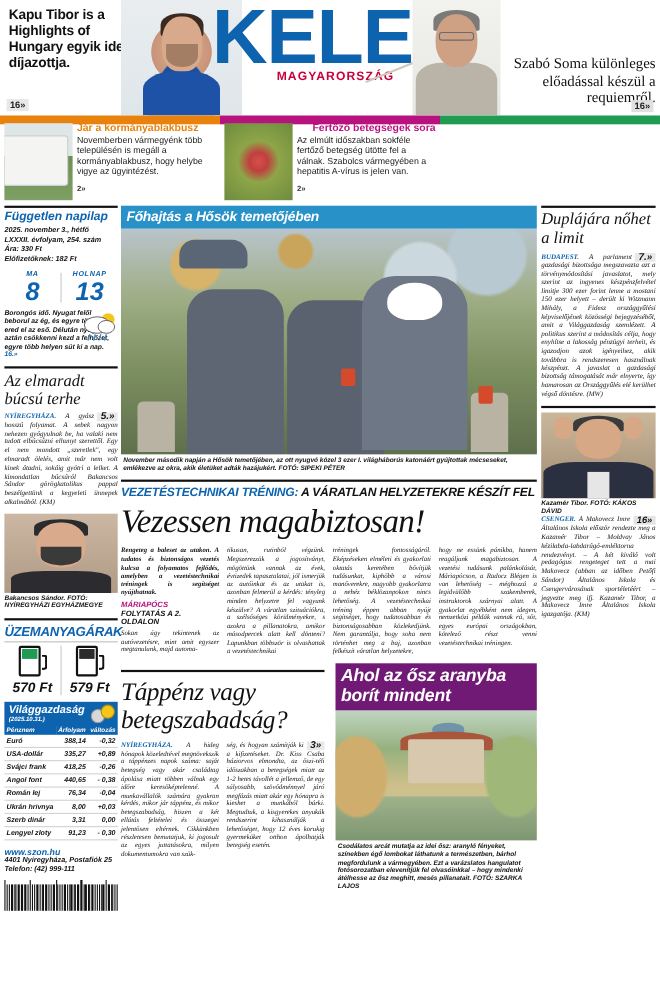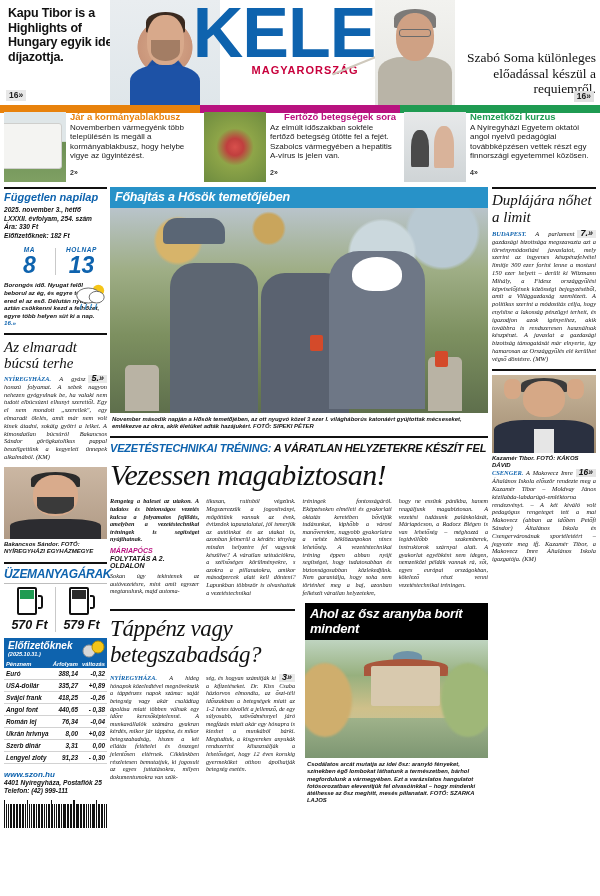--- a/index.html
+++ b/index.html
@@ -322,21 +322,21 @@
   .midsplit { display:flex; gap:10px; margin-top:7px; }
   .ms-left { width:185px; }
   .ms-right { width:183px; }
   .bighead2 {
     font-family:"Liberation Serif", serif; font-size:23px; line-height:26px;
     color:#111; letter-spacing:-.4px; margin:5px 0 6px 0;
   }
   .cols2 { display:flex; gap:7px; }
   .cols2 .c { flex:1; }
   .kicker-blue2 {
-    background:#000000; color:#fff; font-size:13px; font-weight:bold;
+    background:#701a75; color:#fff; font-size:16px; font-weight:bold;
     padding:3px 5px 4px 5px; letter-spacing:-.2px;
   }
   .autumn-photo {
     width:100%; height:118px; position:relative; overflow:hidden;
     background:linear-gradient(180deg,#bfd4c0 0%, #97b07e 30%, #cfc08a 58%, #b9c6a5 100%);
   }
   .autumn-photo .house {
     position:absolute; left:36%; top:22%; width:38%; height:34%;
     background:#d8c9ae; border-radius:2px;
   }
@@ -429,30 +429,22 @@
       <div class="body">
         <h3>Jár a kormányablakbusz</h3>
         <p>Novemberben vármegyénk több településén is megáll a kormányablakbusz, hogy helybe vigye az ügyintézést.</p>
         <span class="tiny-ref">2»</span>
       </div>
     </div>
     <div class="teaser t2">
       <div class="thumb thumb-virus"></div>
       <div class="body">
         <h3>Fertőző betegségek sora</h3>
-        <p>Az elmúlt időszakban sokféle fertőző betegség ütötte fel a fejét. Szabolcs vármegyében a hepatitis A-vírus is jelen van.</p>
+        <p>Az elmúlt időszakban sokféle fertőző betegség ütötte fel a válnak. Szabolcs vármegyében a hepatitis A-vírus is jelen van.</p>
         <span class="tiny-ref">2»</span>
-      </div>
-    </div>
-    <div class="teaser t3">
-      <div class="thumb thumb-class"></div>
-      <div class="body">
-        <h3>Nemzetközi kurzus</h3>
-        <p>A Nyíregyházi Egyetem oktatói angol nyelvű pedagógiai továbbképzésen vettek részt egy finnországi egyetemmel közösen.</p>
-        <span class="tiny-ref">4»</span>
       </div>
     </div>
   </div>
 
   <div class="main">
 
     <div class="col-left">
 
       <div class="rule-top"></div>
       <div class="masthead-info">
@@ -527,21 +519,21 @@
           <div class="fuel-price">579 Ft</div>
         </div>
       </div>
 
       <div class="fx">
         <div class="fx-head">
           <svg class="coins" width="24" height="18" viewBox="0 0 24 18">
             <circle cx="8" cy="11" r="6" fill="#d8d8d8" stroke="#999"></circle>
             <circle cx="17" cy="7" r="6" fill="#f5c518" stroke="#b58f00"></circle>
           </svg>
-          <div class="t">Előfizetőknek</div>
+          <div class="t">Világgazdaság</div>
           <div class="d">(2025.10.31.)</div>
         </div>
         <table>
           <thead>
             <tr>
               <th>Pénznem</th>
               <th>Árfolyam</th>
               <th>változás</th>
             </tr>
           </thead>

